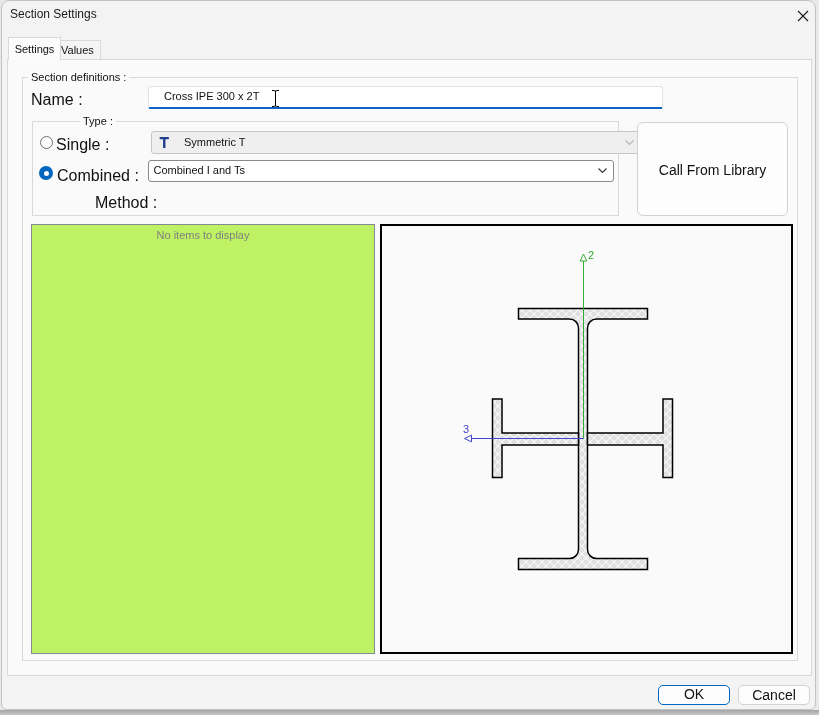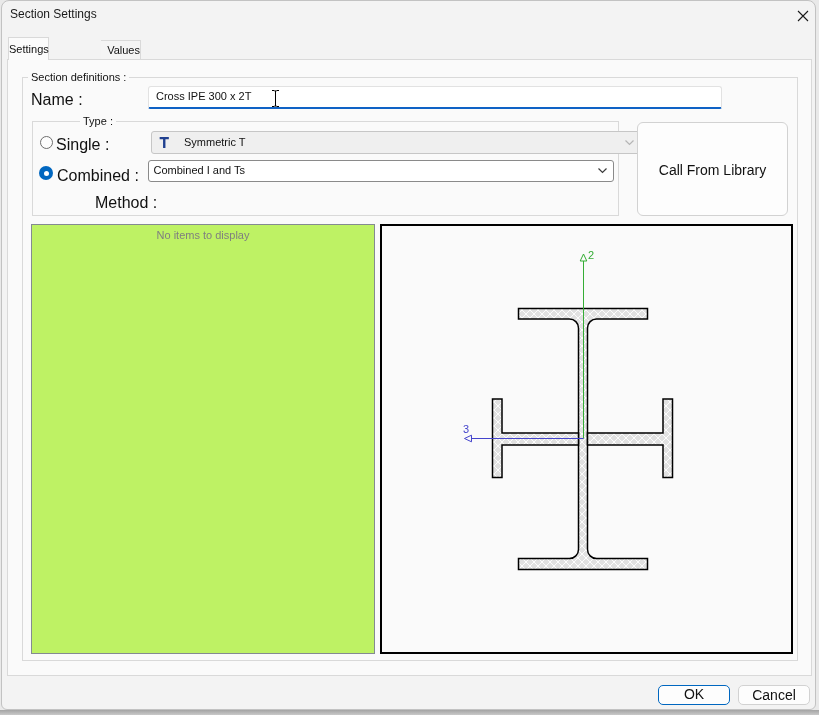--- a/index.html
+++ b/index.html
@@ -7,41 +7,41 @@
        background:#e9e9e9;font-family:"Liberation Sans",sans-serif;color:#111;}
   .abs{position:absolute;}
   .win{position:absolute;left:1px;top:0;width:815px;height:710px;
        background:#f3f3f3;border:1px solid #c2c2c2;
        border-radius:8px 8px 6px 6px;box-sizing:border-box;}
   .shadowband{position:absolute;left:0;top:710px;width:819px;height:5px;
        background:linear-gradient(#a4a4a4,#c9c9c9);}
   .title{position:absolute;left:10px;top:7px;font-size:12px;color:#1a1a1a;}
   .closex{position:absolute;left:795px;top:8px;width:16px;height:16px;}
   
-  .tab1{position:absolute;left:8px;top:37px;width:41px;height:23px;
+  .tab1{position:absolute;left:8px;top:37px;width:53px;height:23px;
         background:#fbfbfb;border:1px solid #d9d9d9;border-bottom:none;
         box-sizing:border-box;z-index:3;
         font-size:11px;text-align:center;line-height:22px;}
   .tab2{position:absolute;left:61px;top:40px;width:40px;height:20px;
         background:#f4f4f4;border:1px solid #d9d9d9;border-bottom:none;border-left:none;
         box-sizing:border-box;z-index:1;
-        font-size:11px;text-align:right;line-height:19px;margin-left:40px;}
+        font-size:11px;text-align:left;line-height:19px;}
   .page{position:absolute;left:7px;top:59px;width:805px;height:617px;
         background:#fafafa;z-index:2;}
   .pagebd{position:absolute;left:0;top:0;width:805px;height:617px;
         border:1px solid #d9d9d9;box-sizing:border-box;}
   
   .grp{position:absolute;border:1px solid #d9d9d9;box-sizing:border-box;}
   .grplbl{position:absolute;background:#fafafa;font-size:11px;padding:0 3px;line-height:12px;}
   .lbl{position:absolute;font-size:16px;white-space:nowrap;}
   
-  .namebox{position:absolute;left:141px;top:27px;width:574px;height:22.5px;
+  .namebox{position:absolute;left:141px;top:27px;width:515px;height:22.5px;
         background:#ffffff;border:1px solid #e2e2e2;border-bottom:2px solid #0f62c5;
         border-radius:3px 3px 2px 2px;box-sizing:border-box;
-        font-size:11px;line-height:19px;padding-left:7px;}
+        font-size:11px;line-height:19px;padding-left:15px;}
   
   .combo{position:absolute;box-sizing:border-box;border-radius:3px;font-size:11px;white-space:nowrap;}
   .chev{position:absolute;}
   
   .radio-off{position:absolute;width:13px;height:13px;border-radius:50%;
         border:1px solid #6e6e6e;background:#fdfdfd;box-sizing:border-box;}
   .radio-on{position:absolute;width:14px;height:14px;border-radius:50%;
         background:#0067c0;box-sizing:border-box;}
   .radio-on::after{content:"";position:absolute;left:4.5px;top:4.5px;width:5px;height:5px;
         border-radius:50%;background:#ffffff;}

